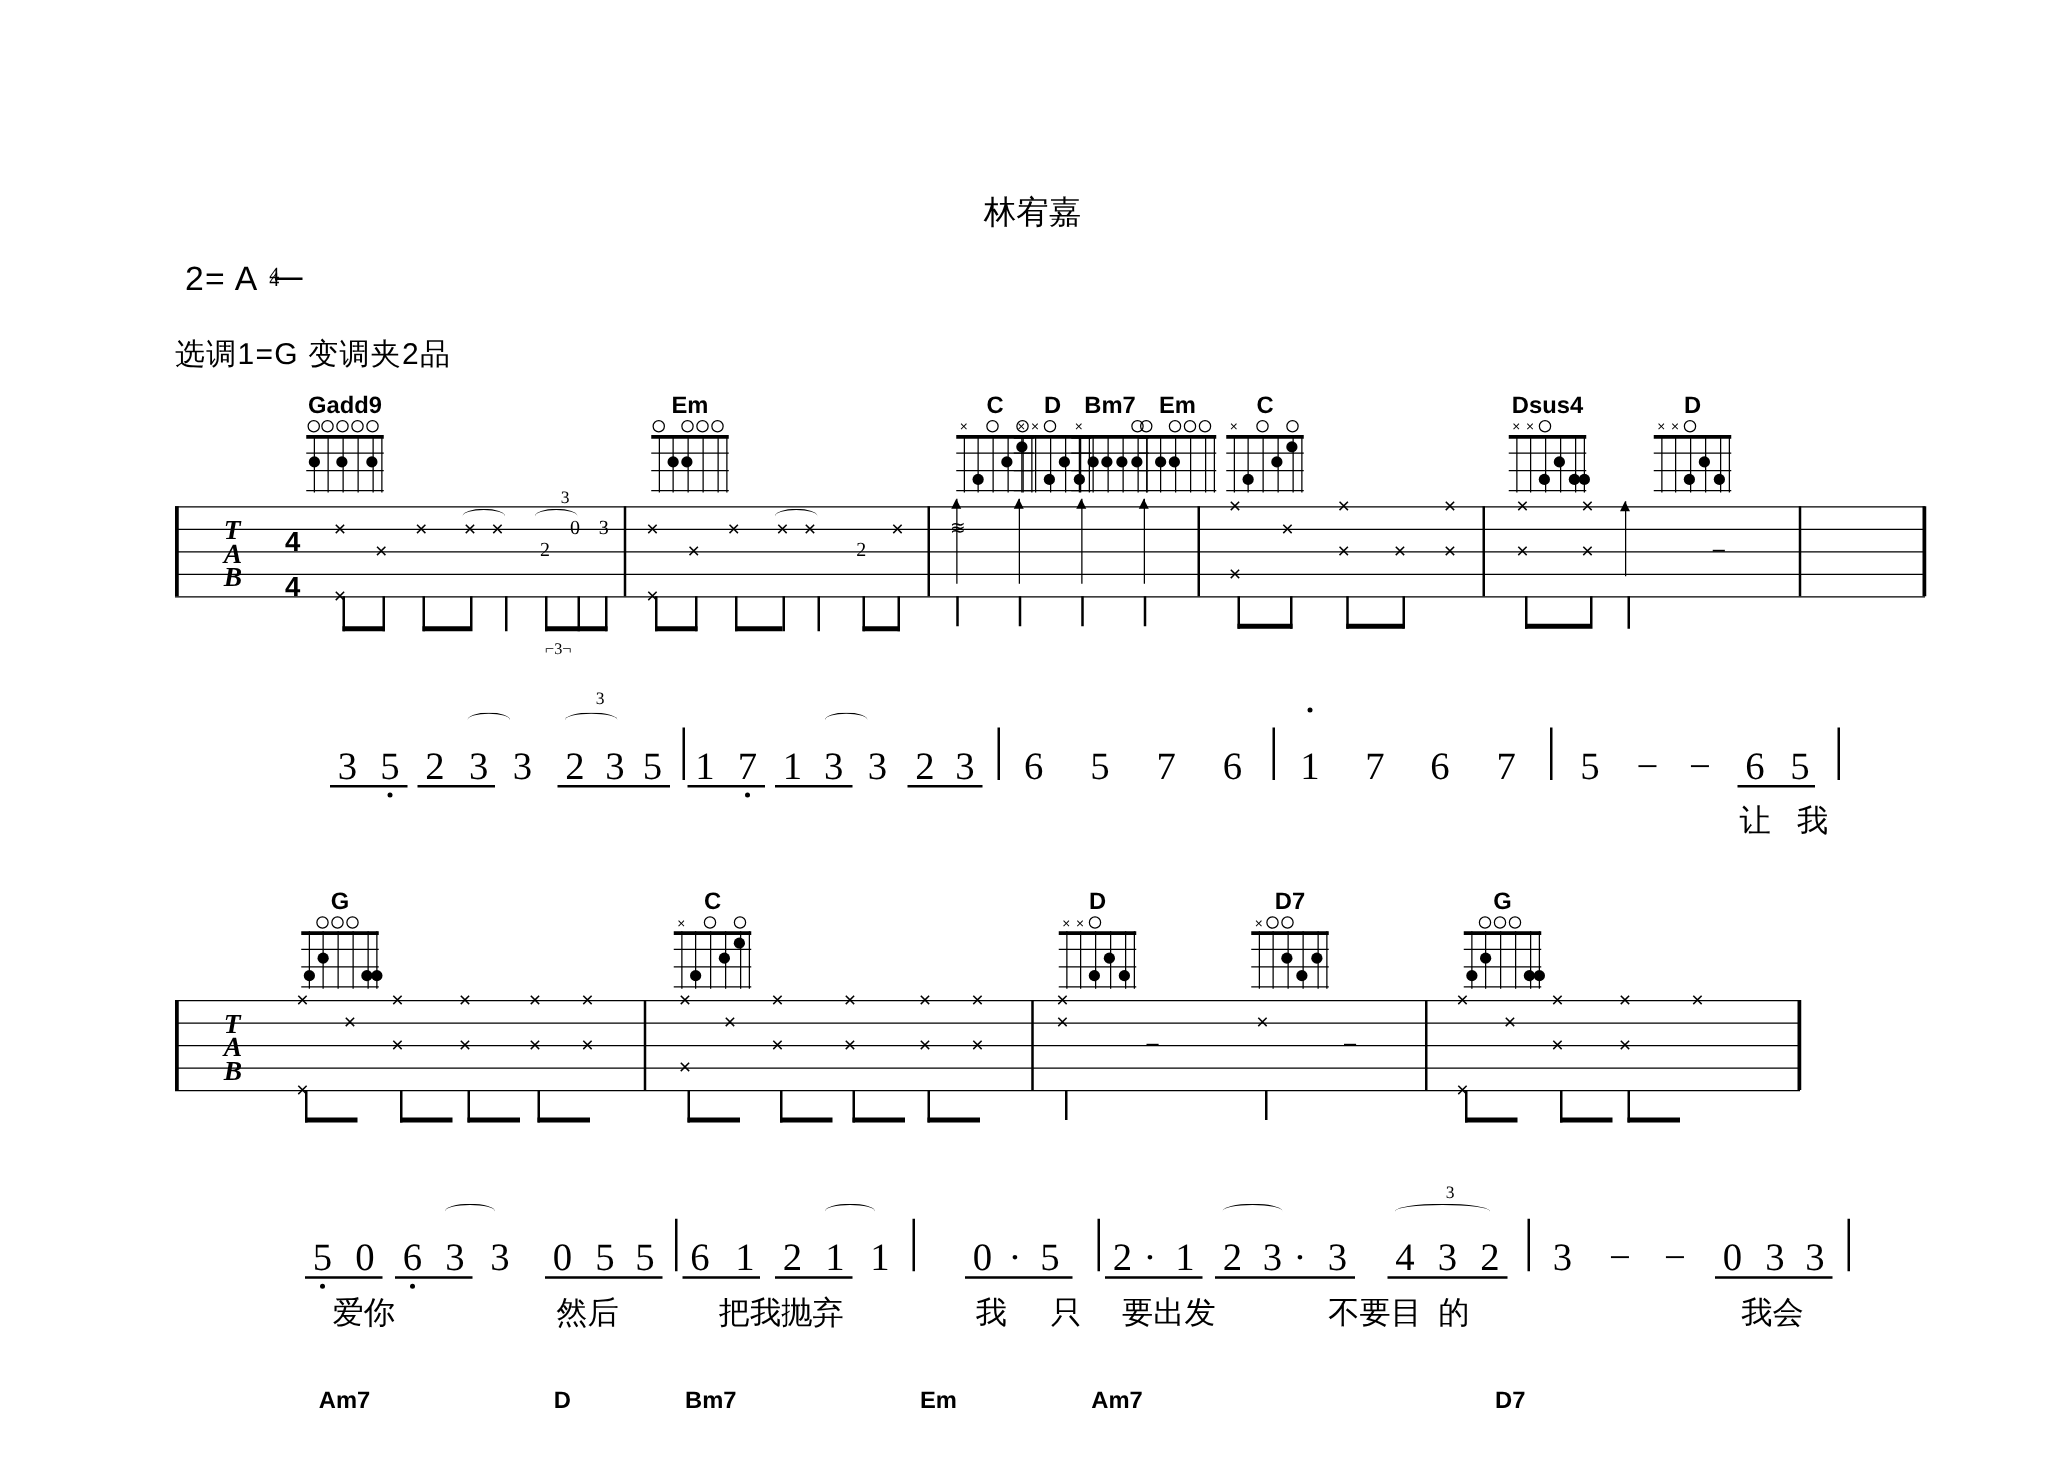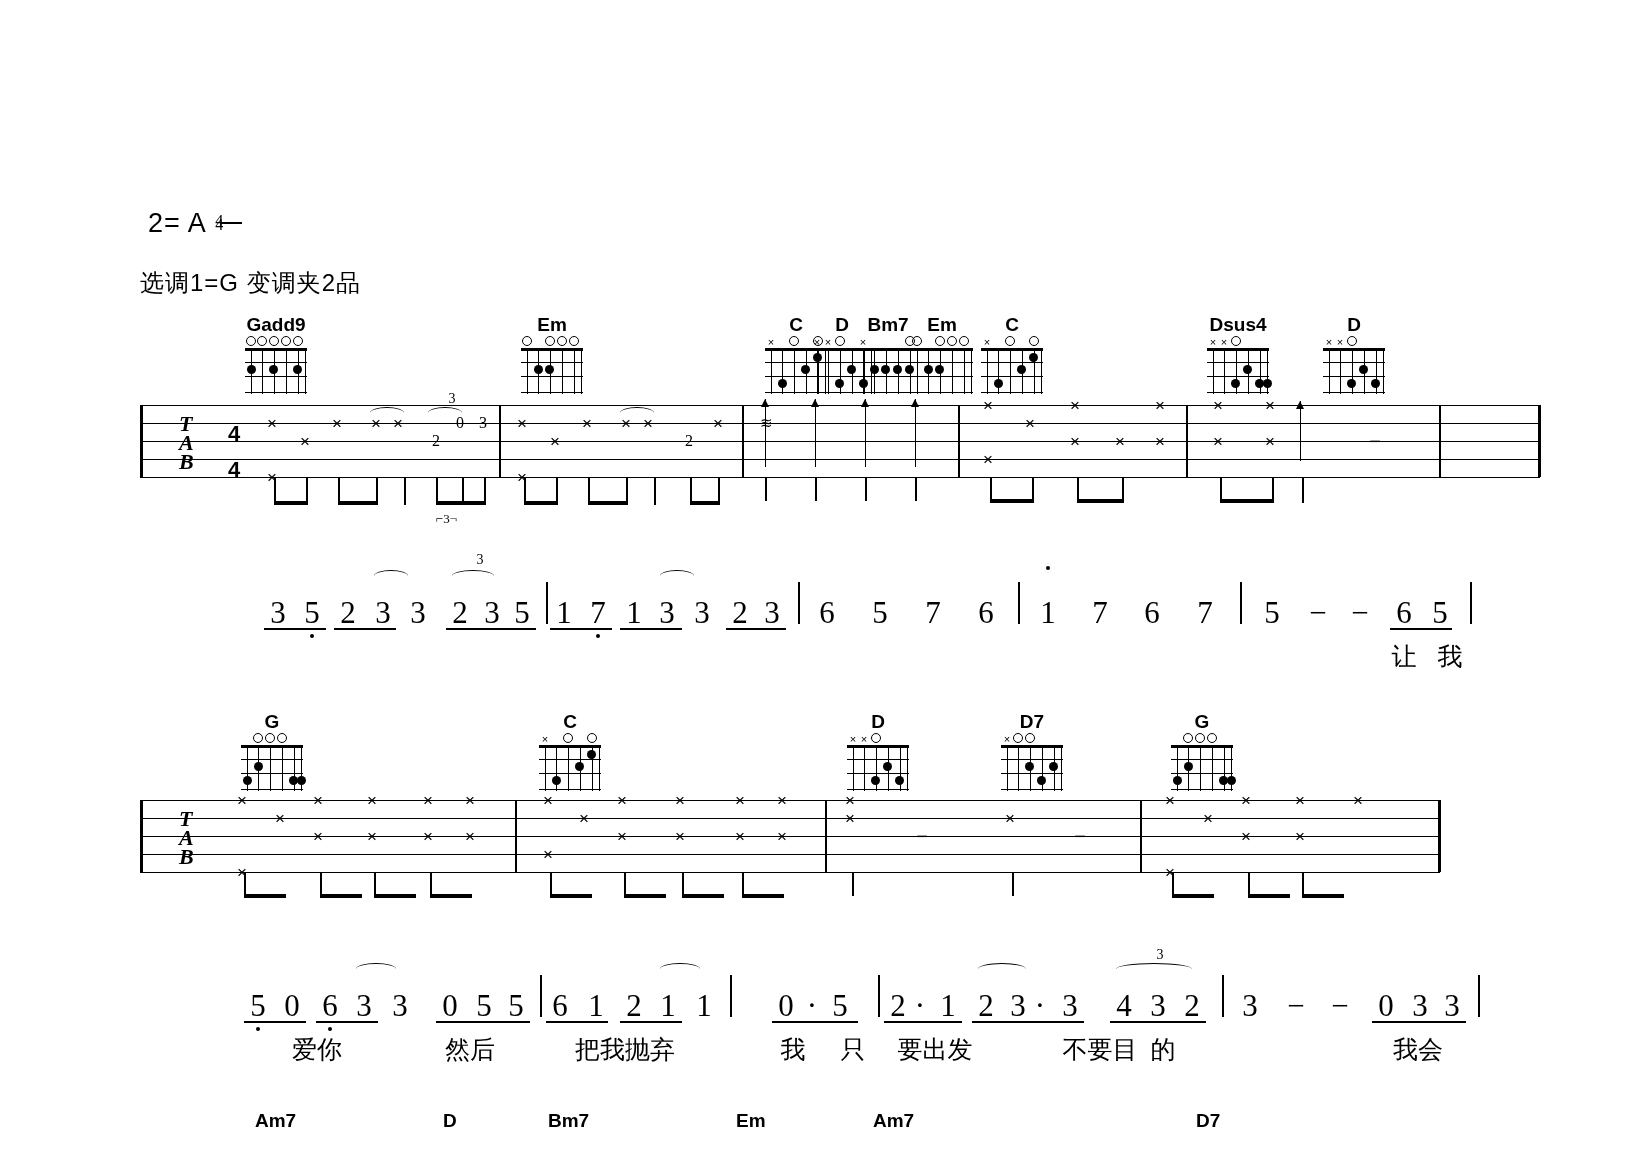--- a/index.html
+++ b/index.html
@@ -52,20 +52,21 @@
   .slur{position:absolute;border-top:1.6px solid #000;border-radius:50%;height:11px;}
   .trip{position:absolute;font-size:14px;transform:translateX(-50%);font-family:"Liberation Serif",serif;}
   .lyr{position:absolute;font-size:25px;transform:translateX(-50%);white-space:nowrap;}
   .vbar{position:absolute;width:1.8px;background:#000;}
 </style>
 </head>
 <body>
 
 <div class="sheet">
 
+  <div class="subtitle">林宥嘉</div>
 
   <div class="keyline">
     <span>2= A</span>
     <span class="frac">
       <span class="num">4</span>
       <span class="bar"></span>
       <span class="num">4</span>
     </span>
   </div>
   <div class="capo">选调1=G    变调夹2品</div>
@@ -704,21 +705,21 @@
 
     <div class="nt" style="left:1250px;top:988px">3</div>
     <div class="nt" style="left:1296px;top:988px">−</div>
     <div class="nt" style="left:1340px;top:988px">−</div>
     <div class="nt" style="left:1386px;top:988px">0</div>
     <div class="nt" style="left:1420px;top:988px">3</div>
     <div class="nt" style="left:1452px;top:988px">3</div>
     <div class="und" style="left:1372px;top:1021px;width:94px"></div>
     <div class="vbar" style="left:1478px;top:975px;height:42px"></div>
 
-    <div class="lyr" style="left:317px;top:1033px">爱你</div>
+    <div class="lyr" style="left:291px;top:1033px">爱你</div>
     <div class="lyr" style="left:470px;top:1033px">然后</div>
     <div class="lyr" style="left:625px;top:1033px">把我抛弃</div>
     <div class="lyr" style="left:793px;top:1033px">我</div>
     <div class="lyr" style="left:853px;top:1033px">只</div>
     <div class="lyr" style="left:935px;top:1033px">要出发</div>
     <div class="lyr" style="left:1100px;top:1033px">不要目</div>
     <div class="lyr" style="left:1163px;top:1033px">的</div>
     <div class="lyr" style="left:1418px;top:1033px">我会</div>
   </div>
 

